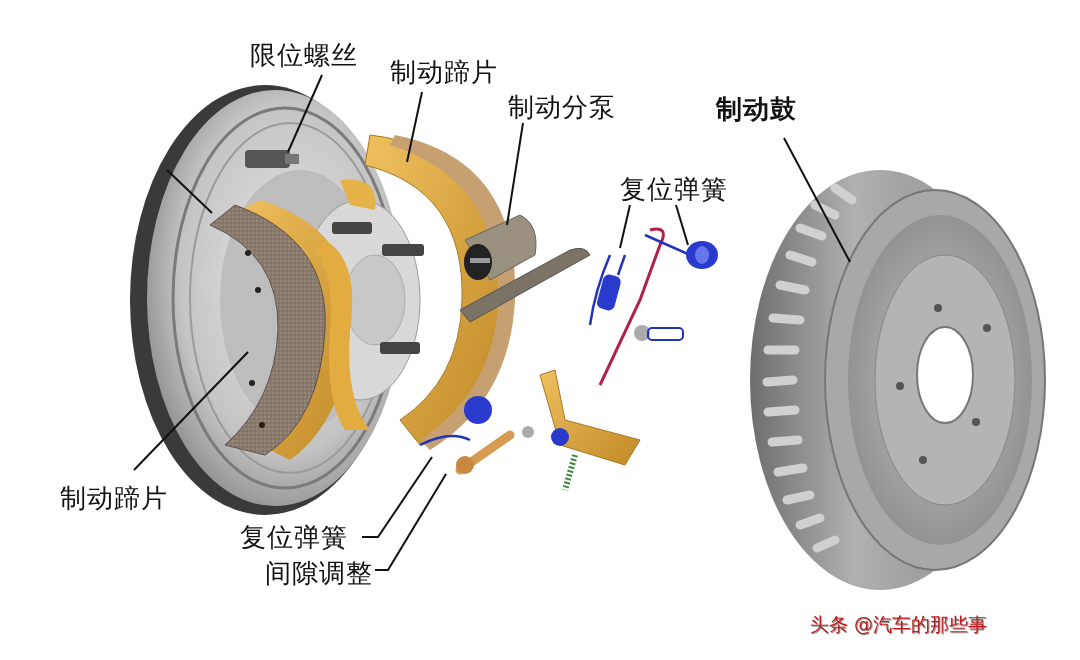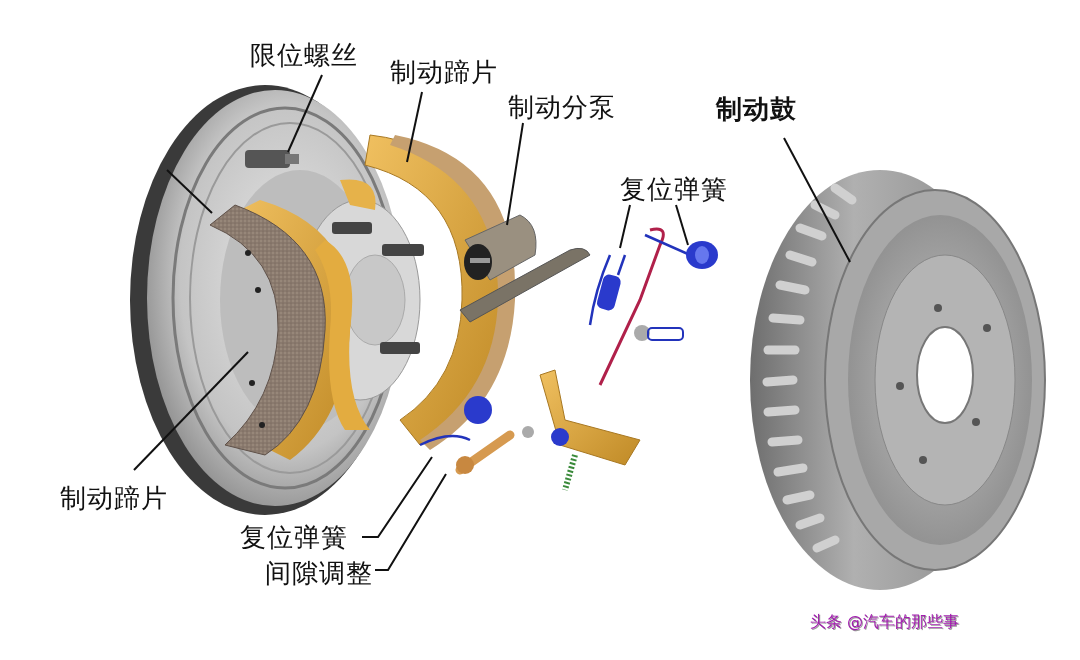--- a/index.html
+++ b/index.html
@@ -1,19 +1,19 @@
 <!DOCTYPE html>
 <html><head>
 <meta charset="utf-8">
 <style>
   html,body{margin:0;padding:0;}
   body{width:1080px;height:660px;background:#ffffff;position:relative;overflow:hidden;font-family:"DejaVu Sans","Liberation Sans",sans-serif;}
   #stage{position:absolute;left:0;top:0;width:1080px;height:660px;}
   .label{position:absolute;font-size:26px;color:#111;white-space:nowrap;letter-spacing:1px;line-height:1;}
-  .watermark{position:absolute;font-size:16px;color:#a21caf;white-space:nowrap;text-shadow:1px 1px 0 #999;}
+  .watermark{position:absolute;font-size:19px;color:#b91c1c;white-space:nowrap;text-shadow:1px 1px 0 #999;}
 </style>
 </head>
 <body>
 
 <div id="stage">
   <svg width="1080" height="660" viewBox="0 0 1080 660">
     <defs>
       <radialGradient id="plateGrad" cx="55%" cy="45%" r="60%">
         <stop offset="0%" stop-color="#e6e6e6"></stop>
         <stop offset="70%" stop-color="#c4c4c4"></stop>

